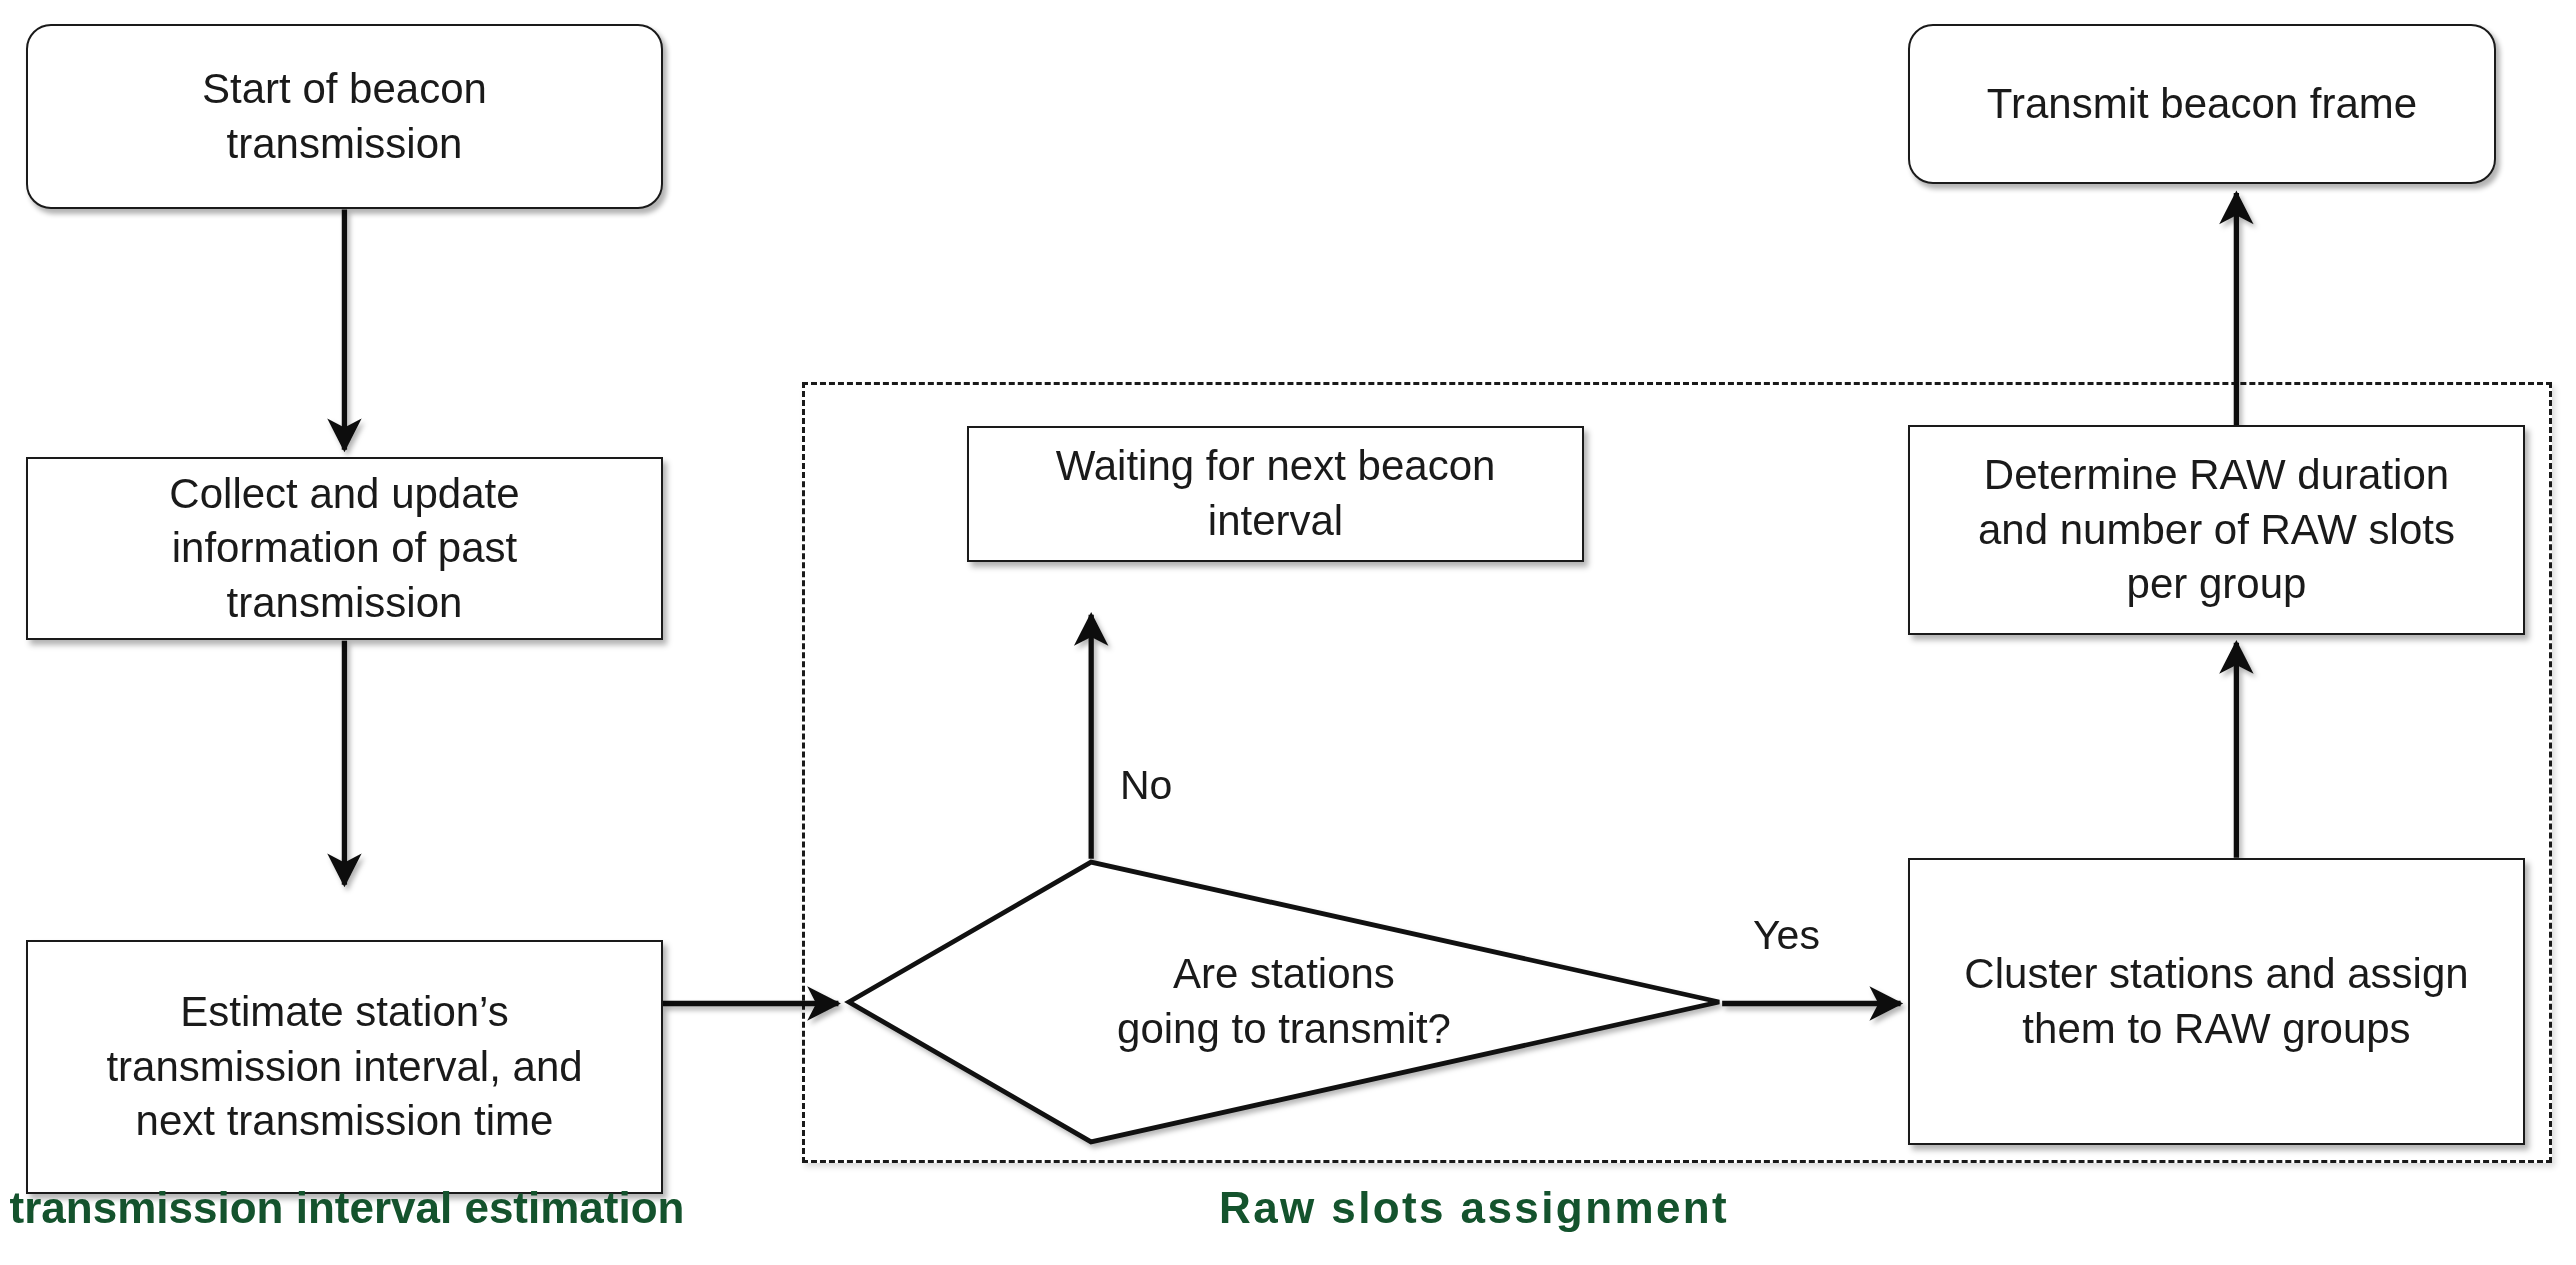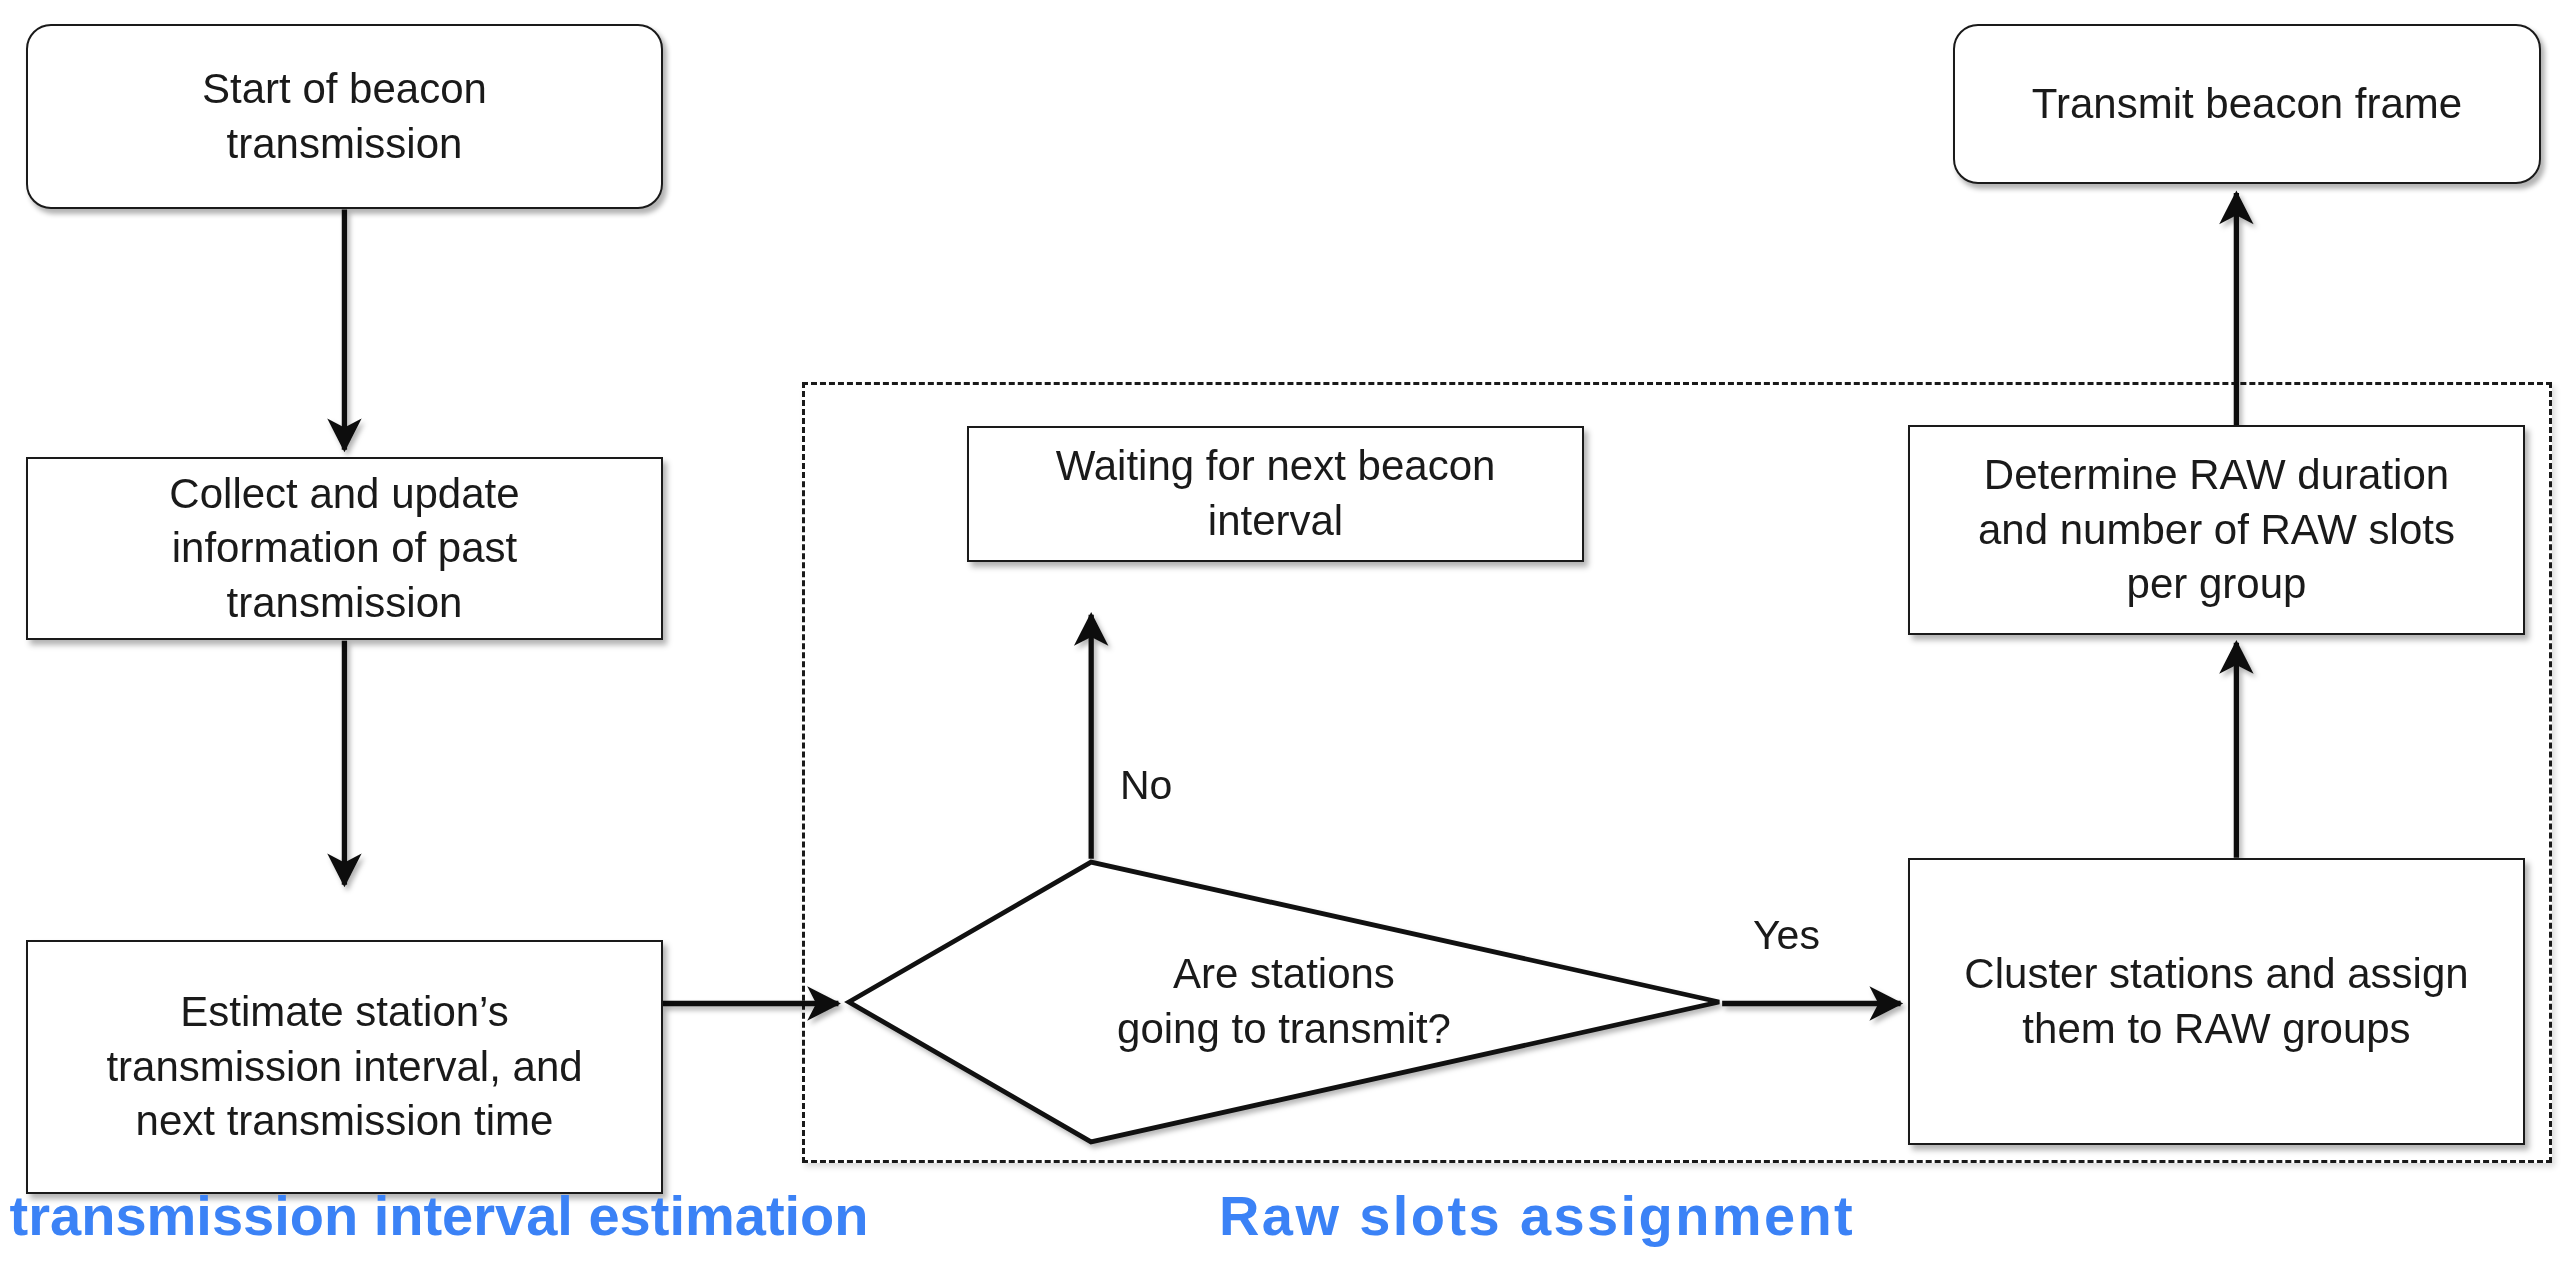--- a/index.html
+++ b/index.html
@@ -41,21 +41,21 @@
   }
   .node.rounded {
     border-radius: 25px;
   }
 
   
   #n-start          { left: 26px;   top: 24px;   width: 637px;  height: 185px; font-size: 42px; }
   #n-collect        { left: 26px;   top: 457px;  width: 637px;  height: 183px; font-size: 42px; }
   #n-estimate       { left: 26px;   top: 892px;  width: 637px;  height: 254px; font-size: 42px; margin-top: 48px; }
   #n-waiting        { left: 967px; top: 426px;  width: 617px;  height: 136px; font-size: 42px; }
-  #n-transmit       { left: 1908px; top: 24px;   width: 588px;  height: 160px; font-size: 42px; margin-left: 45px; }
+  #n-transmit       { left: 1908px; top: 24px;   width: 588px;  height: 160px; font-size: 42px; }
   #n-determine      { left: 1908px; top: 425px;  width: 617px;  height: 210px; font-size: 42px; }
   #n-cluster        { left: 1908px; top: 858px;  width: 617px;  height: 287px; font-size: 42px; }
 
   
   #group-raw {
     position: absolute;
     left: 802px;
     top: 382px;
     width: 1750px;
     height: 781px;
@@ -108,22 +108,22 @@
     white-space: nowrap;
     margin-left: 10px;
   }
   #lbl-no  { left: 1110px; top: 762px; }
   #lbl-yes { left: 1743px; top: 912px; }
 
   
   .section-caption {
     position: absolute;
     font-weight: bold;
-    font-size: 56px;
-    color: #3b82f6;
+    font-size: 44px;
+    color: #14532d;
     z-index: 5;
     white-space: nowrap;
   }
   #cap-left  { left: 9.6px;   top: 1183px; }
   #cap-right { left: 1219px; top: 1183px; letter-spacing: 2.4px; }
 </style>
 </head>
 <body>
 
 <div id="canvas">

